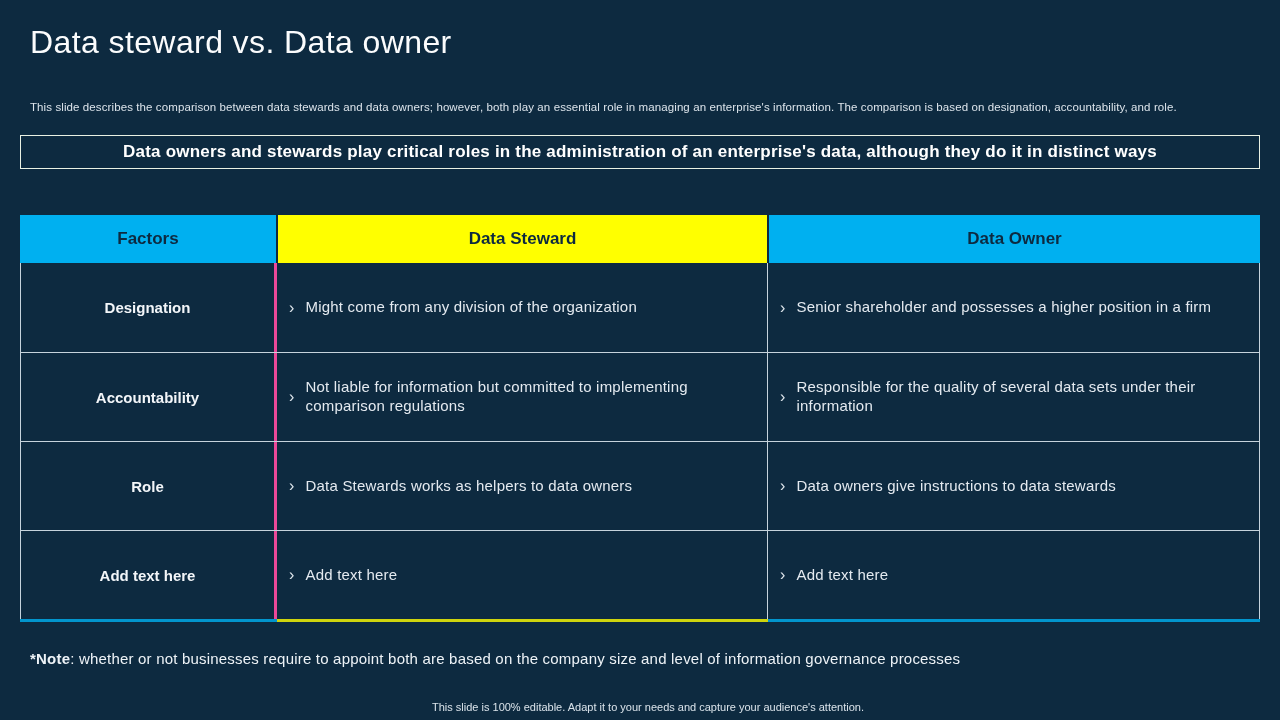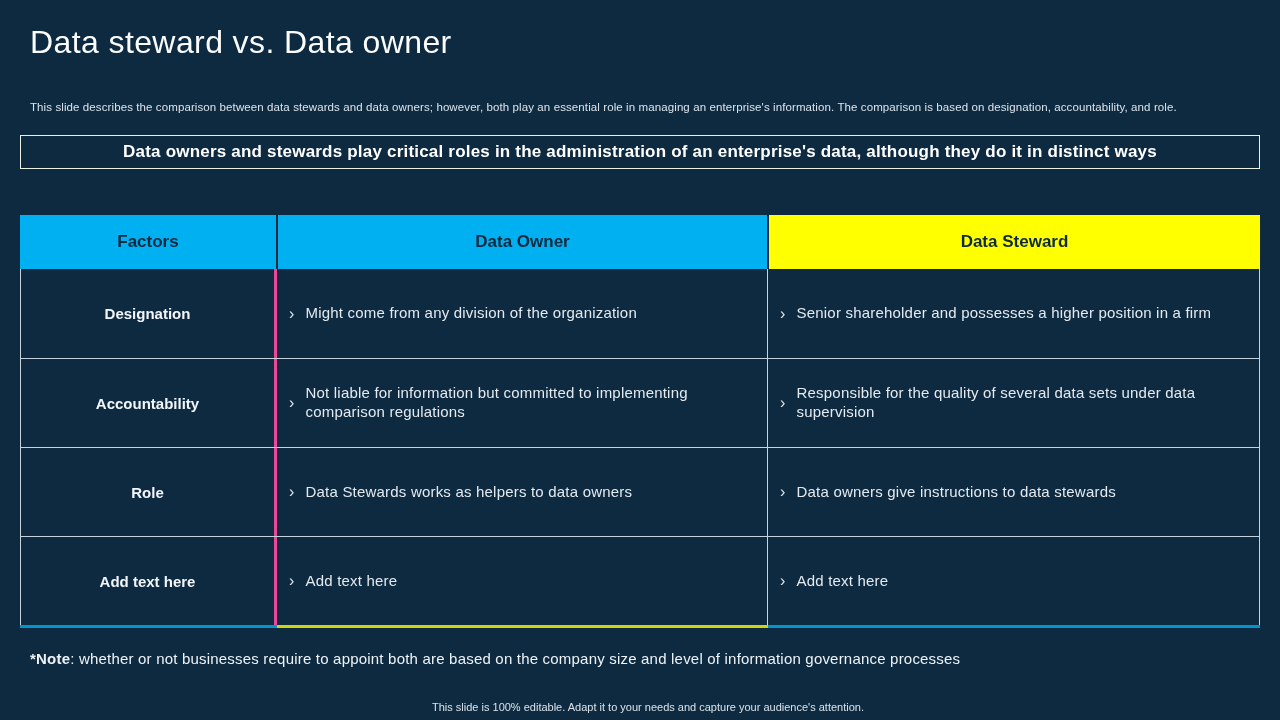--- a/index.html
+++ b/index.html
@@ -27,21 +27,21 @@
     background:#0d2a40;
   }
   .banner-text { font-size:17px; font-weight:bold; color:#ffffff; letter-spacing:0.2px; }
 
   .cmp-table { position:absolute; left:20px; top:215px; width:1240px; }
 
   .thead {
     display:grid; grid-template-columns:256px 489px 491px; column-gap:2px;
   }
   .th {
-    height:54px; display:flex; align-items:center; justify-content:center;
+    height:48px; display:flex; align-items:center; justify-content:center;
     font-size:17px; font-weight:bold; color:#0d2a40;
   }
   .th-cyan   { background:#00b0f0; }
   .th-yellow { background:#ffff00; }
 
   .tbody { border-left:1px solid #c6d3dc; border-right:1px solid #c6d3dc; }
   .tr {
     display:grid; grid-template-columns:256px 491px 491px;
     height:89px;
   }
@@ -81,22 +81,22 @@
 <div class="subtitle">This slide describes the comparison between data stewards and data owners; however, both play an essential role in managing an enterprise's information. The comparison is based on designation, accountability, and role.</div>
 
 <div class="banner">
   <div class="banner-text">Data owners and stewards play critical roles in the administration of an enterprise's data, although they  do it in distinct ways</div>
 </div>
 
 <div class="cmp-table">
 
   <div class="thead">
     <div class="th th-cyan">Factors</div>
+    <div class="th th-yellow">Data Steward</div>
     <div class="th th-cyan">Data Owner</div>
-    <div class="th th-yellow">Data Steward</div>
   </div>
 
   <div class="tbody">
 
     <div class="tr">
       <div class="td td-factor">Designation</div>
       <div class="td td-content td-steward">
         <span class="bullet">›</span>
         <span>Might come from any division of the organization</span>
       </div>
@@ -107,21 +107,21 @@
     </div>
 
     <div class="tr">
       <div class="td td-factor">Accountability</div>
       <div class="td td-content td-steward">
         <span class="bullet">›</span>
         <span>Not liable for information but committed to implementing comparison regulations</span>
       </div>
       <div class="td td-content">
         <span class="bullet">›</span>
-        <span>Responsible for the quality of several data sets under data supervision</span>
+        <span>Responsible for the quality of several data sets under their information</span>
       </div>
     </div>
 
     <div class="tr">
       <div class="td td-factor">Role</div>
       <div class="td td-content td-steward">
         <span class="bullet">›</span>
         <span>Data Stewards works as helpers to data owners</span>
       </div>
       <div class="td td-content">

